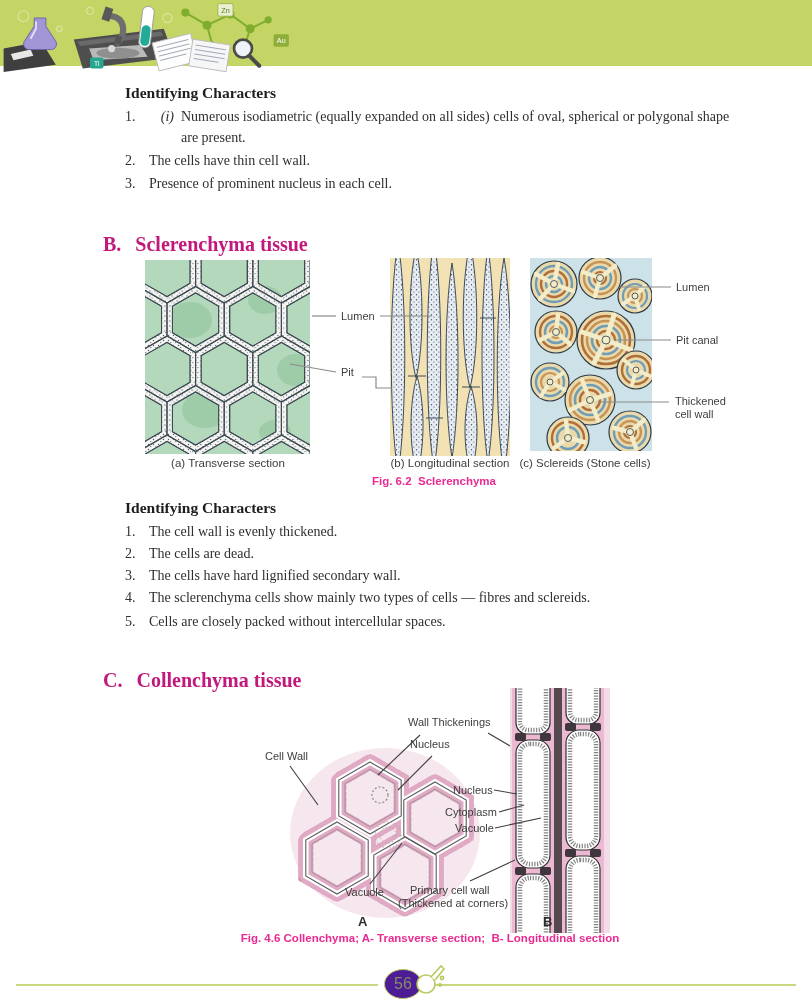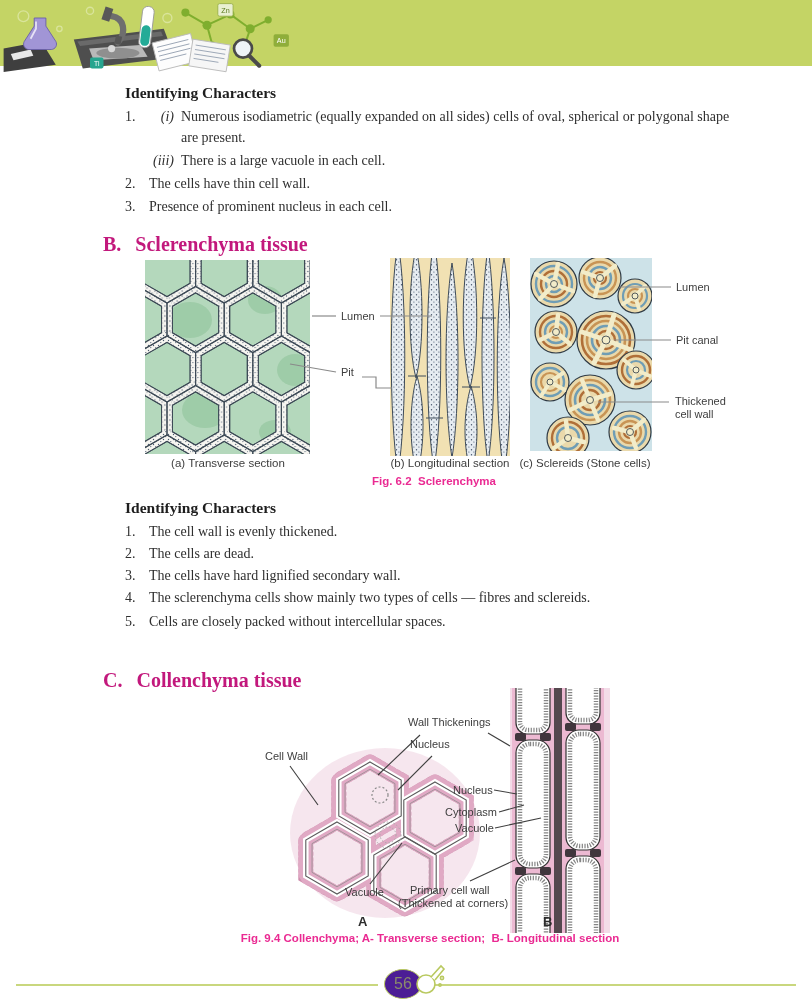--- a/index.html
+++ b/index.html
@@ -119,25 +119,20 @@
   </svg>
 </div>
 
 <h3 class="ident abs" style="left:125px;top:84px;">Identifying Characters</h3>
 
 <div class="lst abs" style="left:125px;top:106px;">
   <div class="row">
     <span class="n">1.</span>
     <span class="m">(i)</span>
     <span class="t">Numerous isodiametric (equally expanded on all sides) cells of oval, spherical or polygonal shape are present.</span>
-  </div>
-  <div class="row">
-    <span class="n"></span>
-    <span class="m">(iii)</span>
-    <span class="t">There is a large vacuole in each cell.</span>
   </div>
   <div class="row">
     <span class="n">2.</span>
     <span class="t">The cells have thin cell wall.</span>
   </div>
   <div class="row">
     <span class="n">3.</span>
     <span class="t">Presence of prominent nucleus in each cell.</span>
   </div>
 </div>
@@ -466,21 +461,21 @@
   <span class="figlabel" style="left:188px;top:96px;">Nucleus</span>
   <span class="figlabel" style="left:180px;top:118px;">Cytoplasm</span>
   <span class="figlabel" style="left:190px;top:134px;">Vacuole</span>
   <span class="figlabel" style="left:80px;top:198px;">Vacuole</span>
   <span class="figlabel" style="left:145px;top:196px;">Primary cell wall</span>
   <span class="figlabel" style="left:133px;top:209px;">(Thickened at corners)</span>
   <span class="figlabel ab" style="left:93px;top:227px;">A</span>
   <span class="figlabel ab" style="left:278px;top:227px;">B</span>
 </div>
 
-<div class="figtitle" style="left:50px;top:932px;width:760px;">Fig. 9.4 Collenchyma; A- Transverse section;  B- Longitudinal section</div>
+<div class="figtitle" style="left:50px;top:932px;width:760px;">Fig. 4.6 Collenchyma; A- Transverse section;  B- Longitudinal section</div>
 
 <div class="footline" style="left:16px;width:362px;"></div>
 <div class="footline" style="left:430px;width:366px;"></div>
 <div class="badge">
   <span>56</span>
 </div>
 <svg class="abs" style="left:416px;top:960px;z-index:2;" width="30" height="38" viewBox="0 0 30 38">
   <g fill="#ffffff" stroke="#b9c960" stroke-width="1.6">
     <circle cx="10" cy="24" r="9"></circle>
     <path d="M15,17 L25,6 L28,9 L19,20" fill="#fff"></path>

